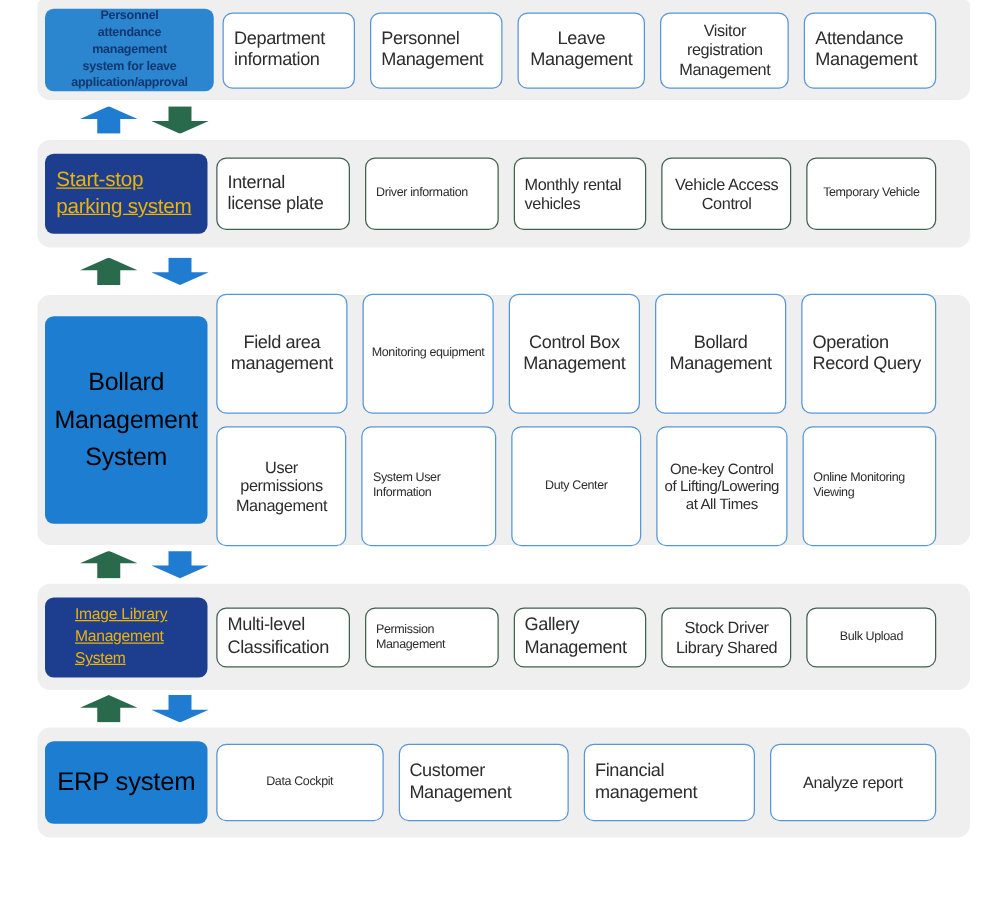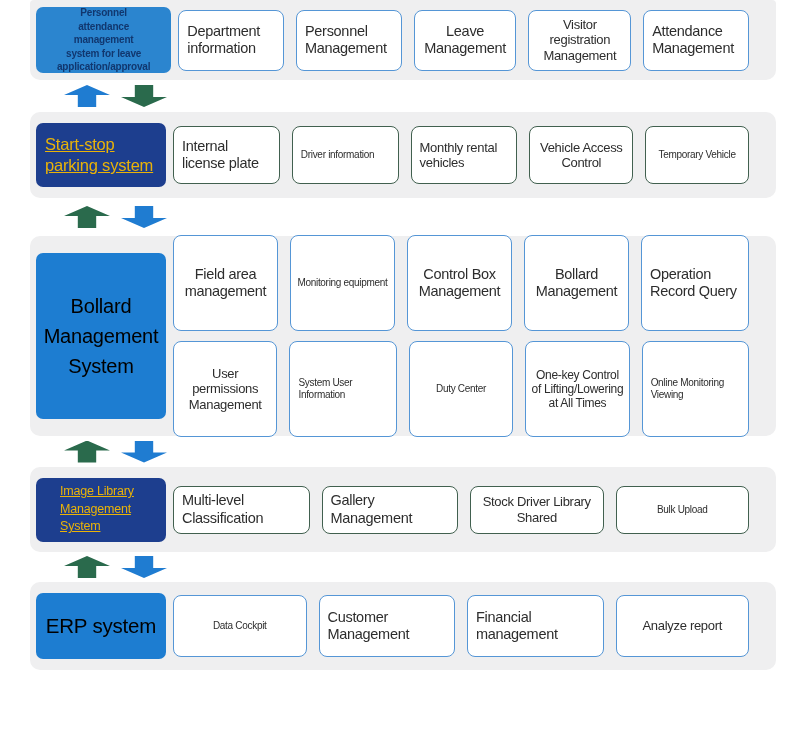--- a/index.html
+++ b/index.html
@@ -168,20 +168,23 @@
       <span class="arrow up arrow-green"></span>
       <span class="arrow down arrow-blue"></span>
     </div>
     <div class="row row-3">
       <div class="label-box ls-navy">Image Library Management System</div>
       <div class="items">
         <div class="items-row">
           <div class="item border-green align-left size-md">
             <span>Multi-level Classification</span>
           </div>
+          <div class="item border-green align-left size-lg">
+            <span>Permission Management</span>
+          </div>
           <div class="item border-green align-left size-md">
             <span>Gallery Management</span>
           </div>
           <div class="item border-green align-center size-sm">
             <span>Stock Driver Library Shared</span>
           </div>
           <div class="item border-green align-center size-lg">
             <span>Bulk Upload</span>
           </div>
         </div>

